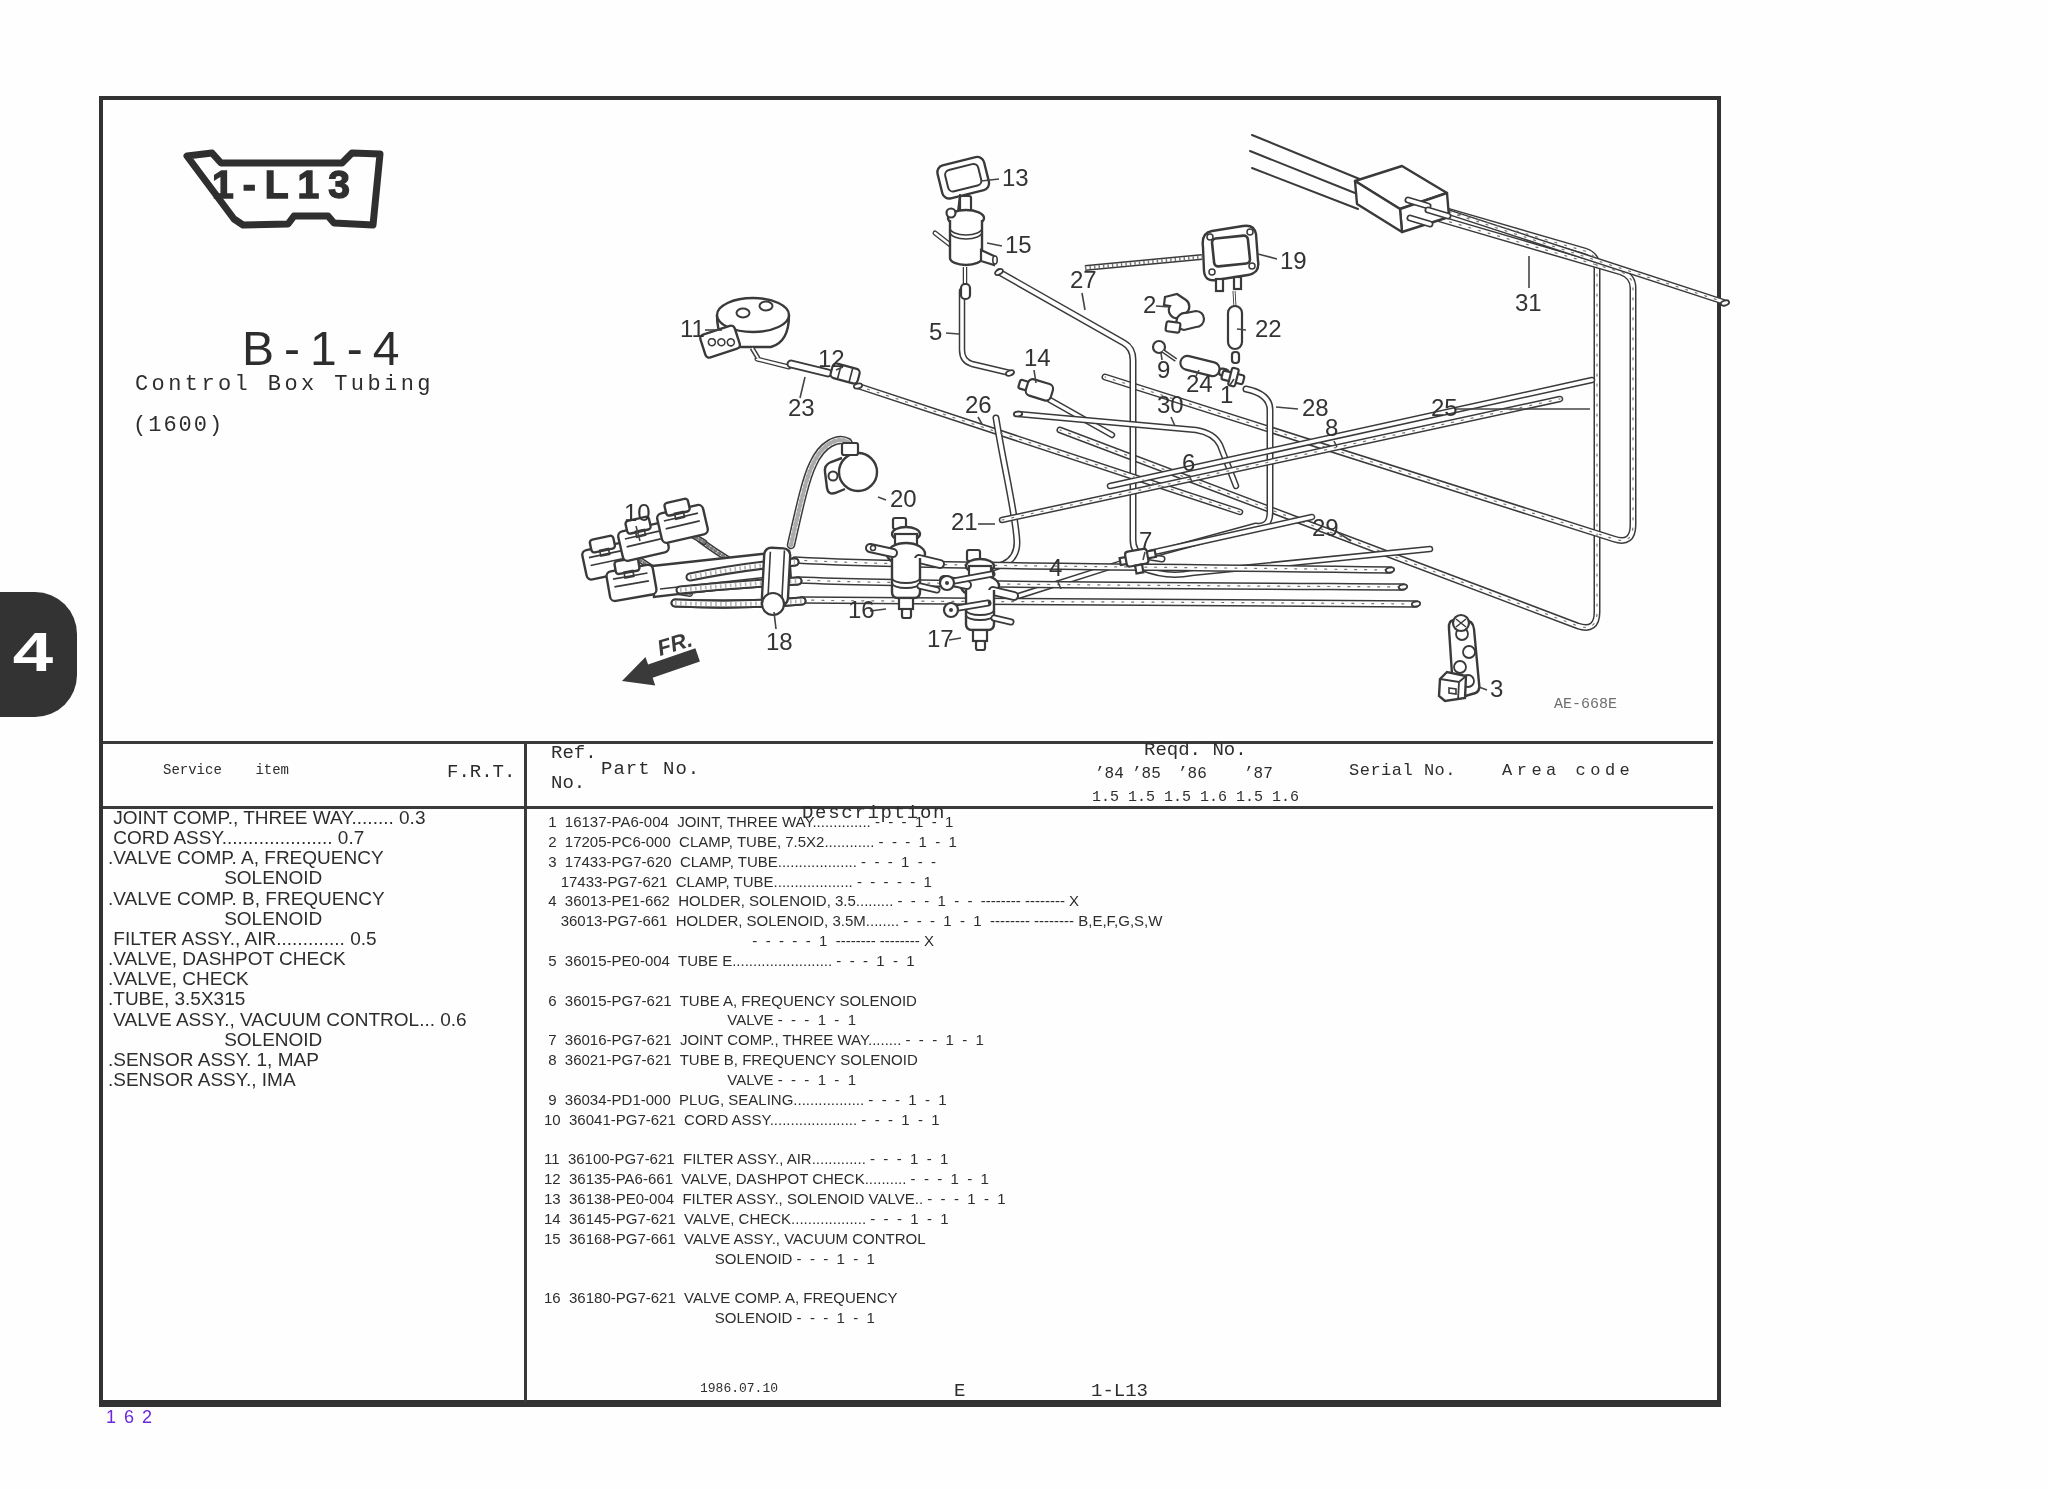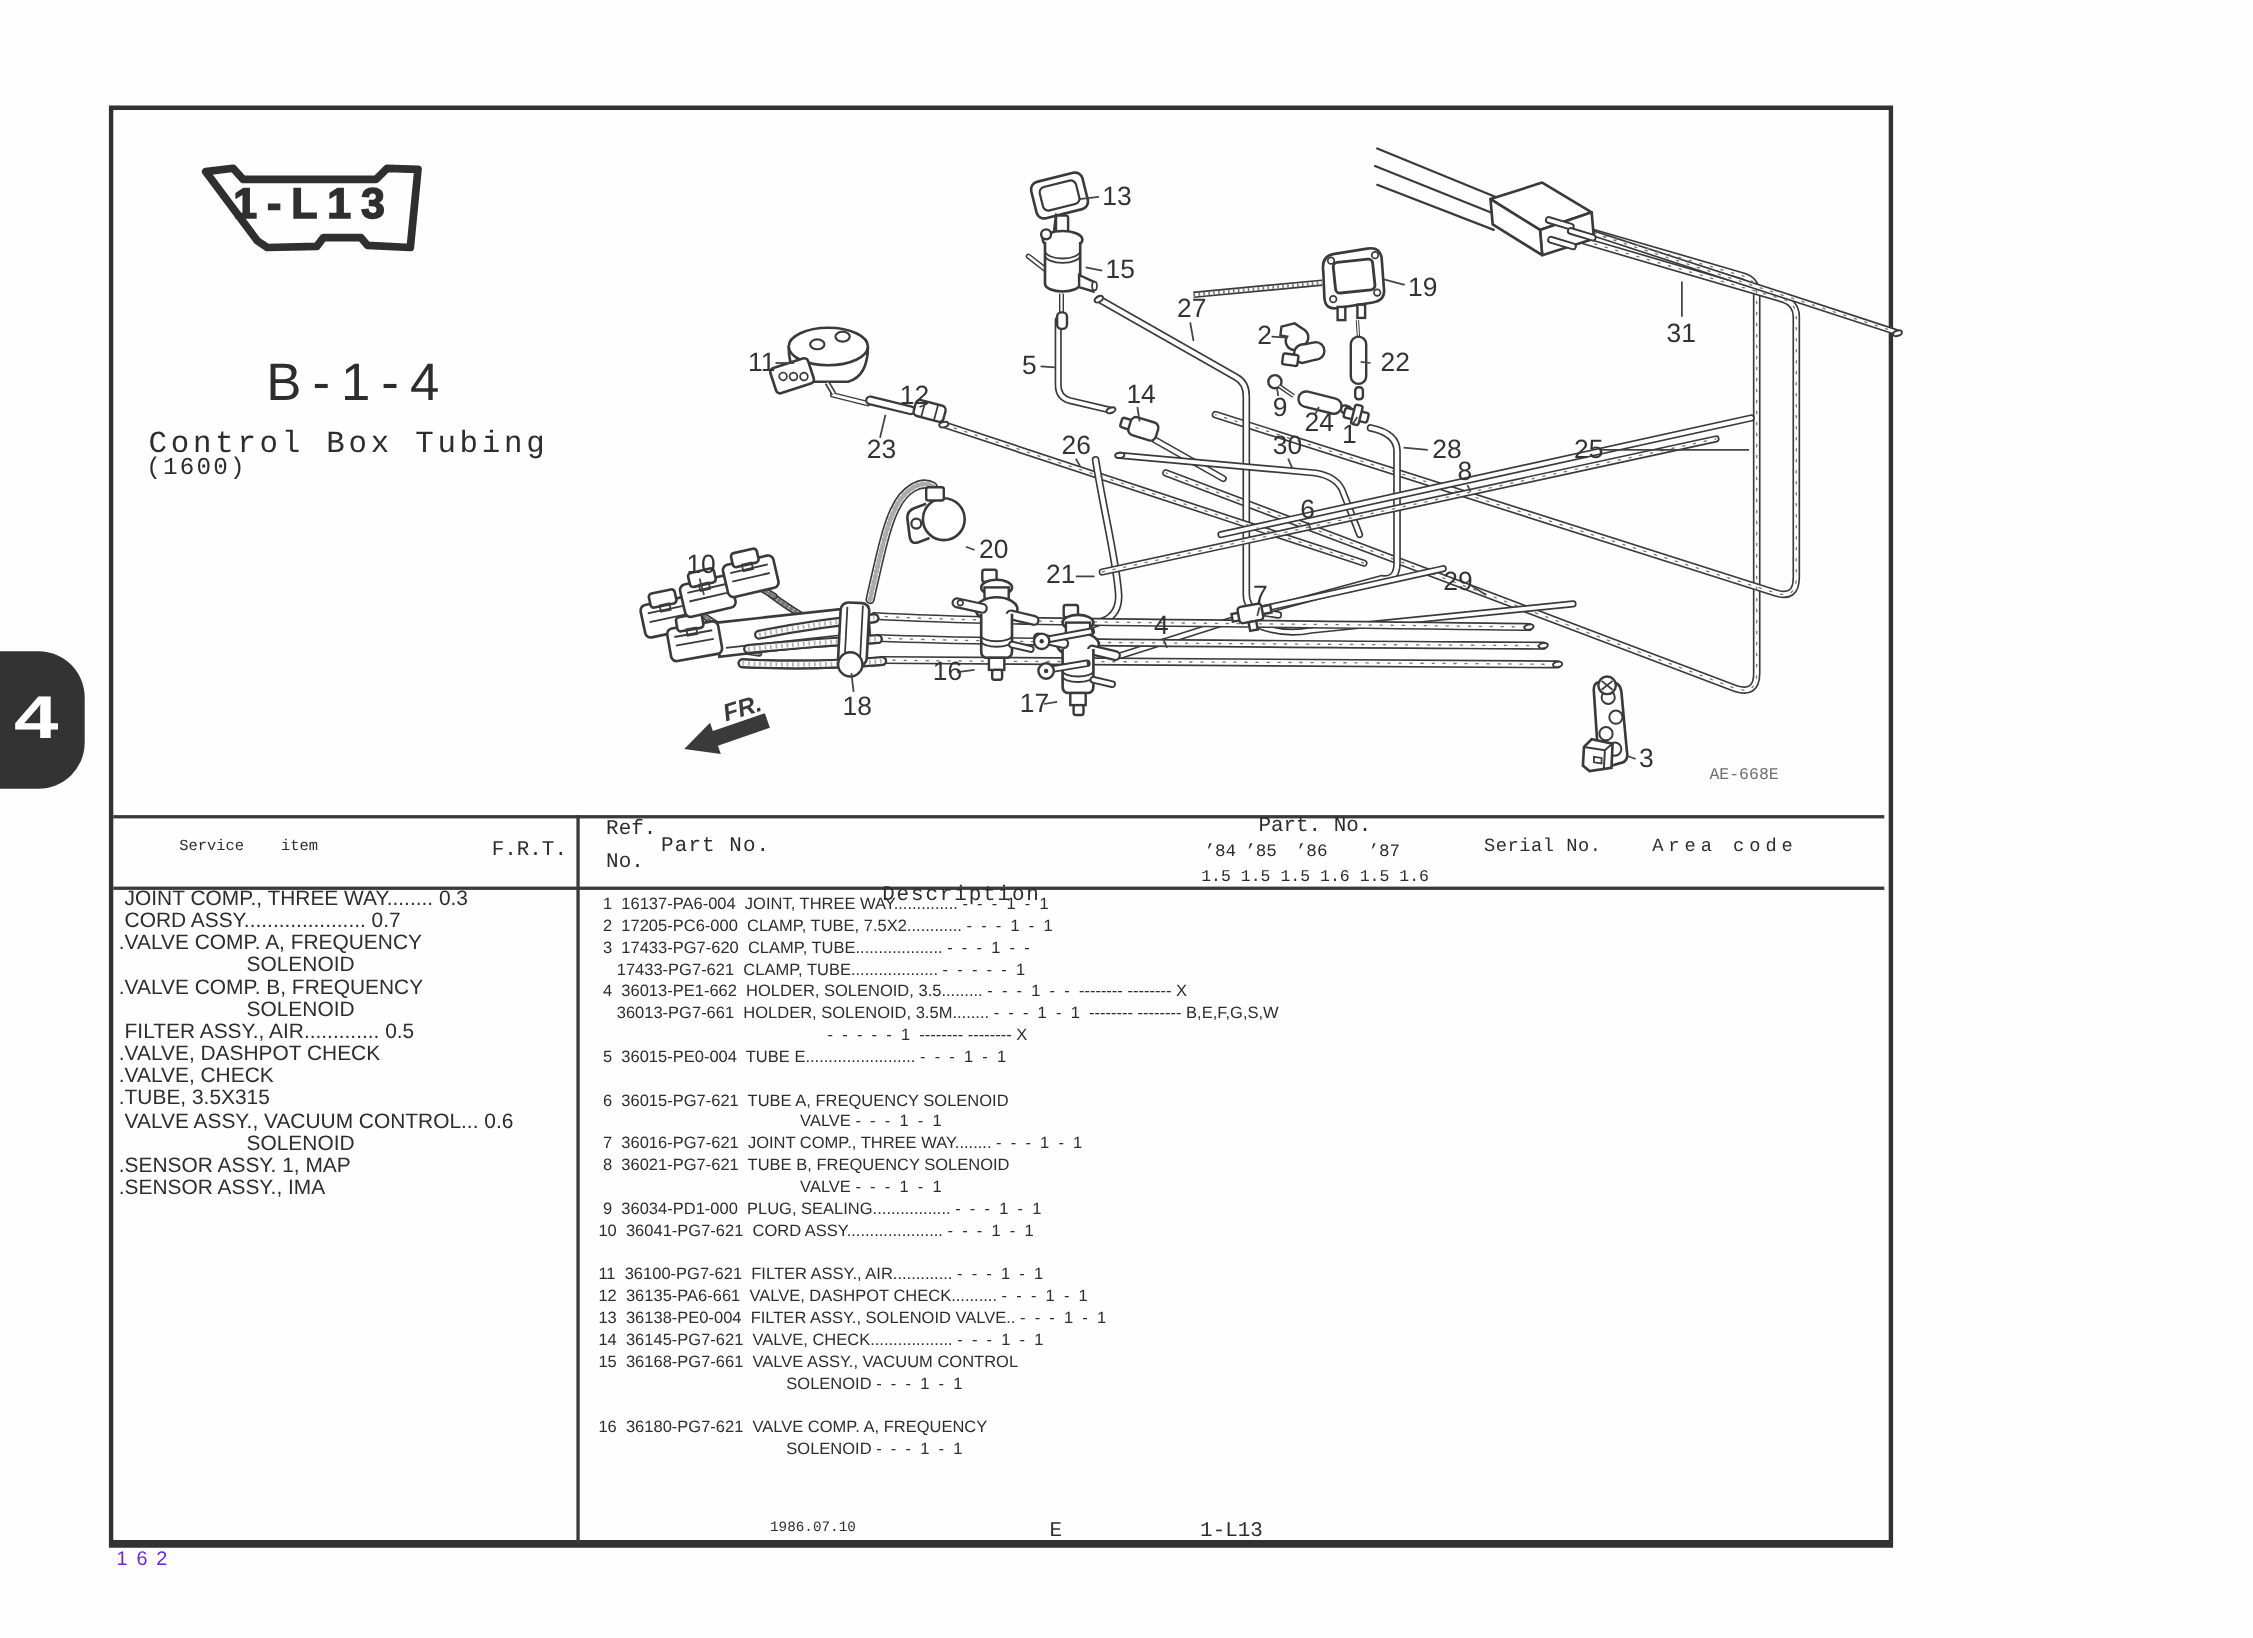--- a/index.html
+++ b/index.html
@@ -23,30 +23,30 @@
 
 <div class="a" style="left:0px;top:592px;width:77px;height:125px;background:#333333;border-radius:0 42px 42px 0"></div>
 <div class="a sans" style="left:2px;top:625px;width:62px;text-align:center;font-size:55px;font-weight:bold;color:#ffffff;line-height:1;transform:scaleX(1.32);transform-origin:50% 50%">4</div>
 
 <svg class="a" style="left:170px;top:135px" width="230" height="110" viewBox="170 135 230 110">
 <path d="M 187,156 L 212,153 L 221,163 L 342,163 L 352,153 L 380,154 L 373,225 L 334,223 L 328,216 L 294,216 L 288,224 L 243,225 L 234,219 Z" fill="none" stroke="#2f2f2f" stroke-width="7" stroke-linejoin="round"></path>
 <text x="212" y="198" font-family="Liberation Sans, sans-serif" font-size="39" font-weight="bold" letter-spacing="9" fill="#2f2f2f" stroke="#2f2f2f" stroke-width="1.4">1-L13</text>
 </svg>
 
 <div class="a sans" style="left:242px;top:325px;font-size:48px;font-weight:normal;letter-spacing:10px;line-height:1">B-1-4</div>
-<div class="a mono" style="left:135px;top:391px;font-size:28px;letter-spacing:3.4px;line-height:1">Control Box Tubing</div>
+<div class="a mono" style="left:135px;top:374px;font-size:22px;letter-spacing:3.4px;line-height:1">Control Box Tubing</div>
 <div class="a mono" style="left:133px;top:415px;font-size:22px;letter-spacing:2px;line-height:1">(1600)</div>
 
 <div class="a mono" style="left:163px;top:763px;font-size:14px;line-height:1">Service    item</div>
 <div class="a mono" style="left:447px;top:763px;font-size:19px;line-height:1">F.R.T.</div>
 <div class="a mono" style="left:551px;top:744px;font-size:19px;line-height:1">Ref.</div>
 <div class="a mono" style="left:551px;top:774px;font-size:19px;line-height:1">No.</div>
 <div class="a mono" style="left:601px;top:760px;font-size:19px;letter-spacing:1px;line-height:1">Part No.</div>
 <div class="a mono" style="left:802px;top:804px;font-size:19px;letter-spacing:1.7px;line-height:1">Description</div>
-<div class="a mono" style="left:1144px;top:741px;font-size:19px;line-height:1">Part. No.</div>
+<div class="a mono" style="left:1144px;top:741px;font-size:19px;line-height:1">Reqd. No.</div>
 <div class="a mono" style="left:1095px;top:766px;font-size:16px;line-height:1">’84</div>
 <div class="a mono" style="left:1132px;top:766px;font-size:16px;line-height:1">’85</div>
 <div class="a mono" style="left:1178px;top:766px;font-size:16px;line-height:1">’86</div>
 <div class="a mono" style="left:1244px;top:766px;font-size:16px;line-height:1">’87</div>
 <div class="a mono" style="left:1092px;top:790px;font-size:15px;letter-spacing:0;line-height:1">1.5 1.5 1.5 1.6 1.5 1.6</div>
 <div class="a mono" style="left:1349px;top:762px;font-size:17px;letter-spacing:0.5px;line-height:1">Serial No.</div>
 <div class="a mono" style="left:1502px;top:762px;font-size:17px;letter-spacing:4.5px;line-height:1">Area code</div>
 
 <pre class="a" style="left:108px;top:808px;font-size:19px;line-height:20.15px"> JOINT COMP., THREE WAY........ 0.3
  CORD ASSY..................... 0.7

